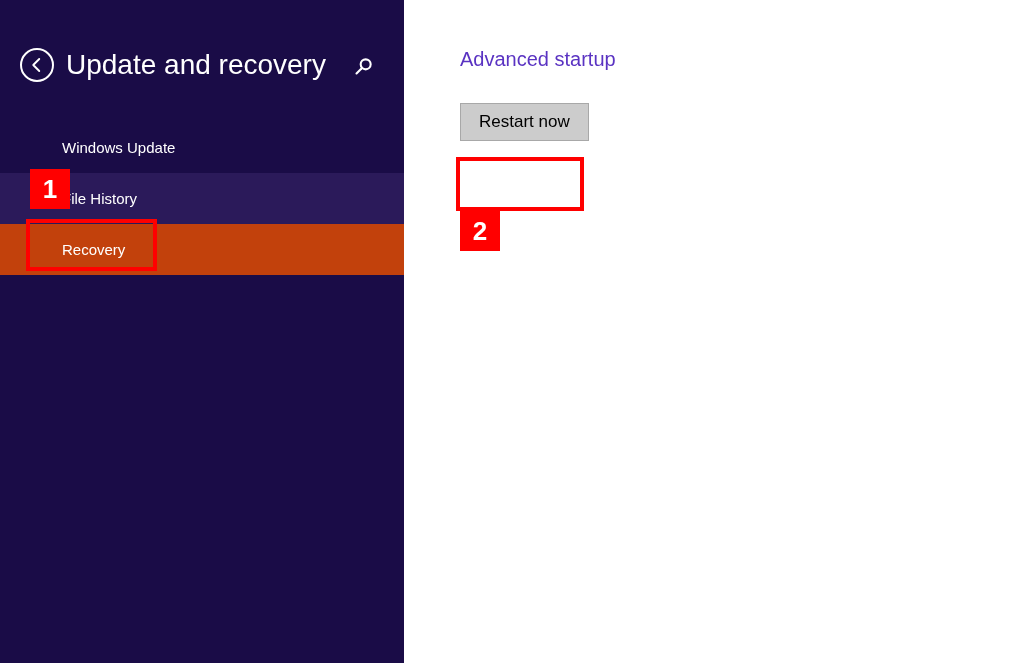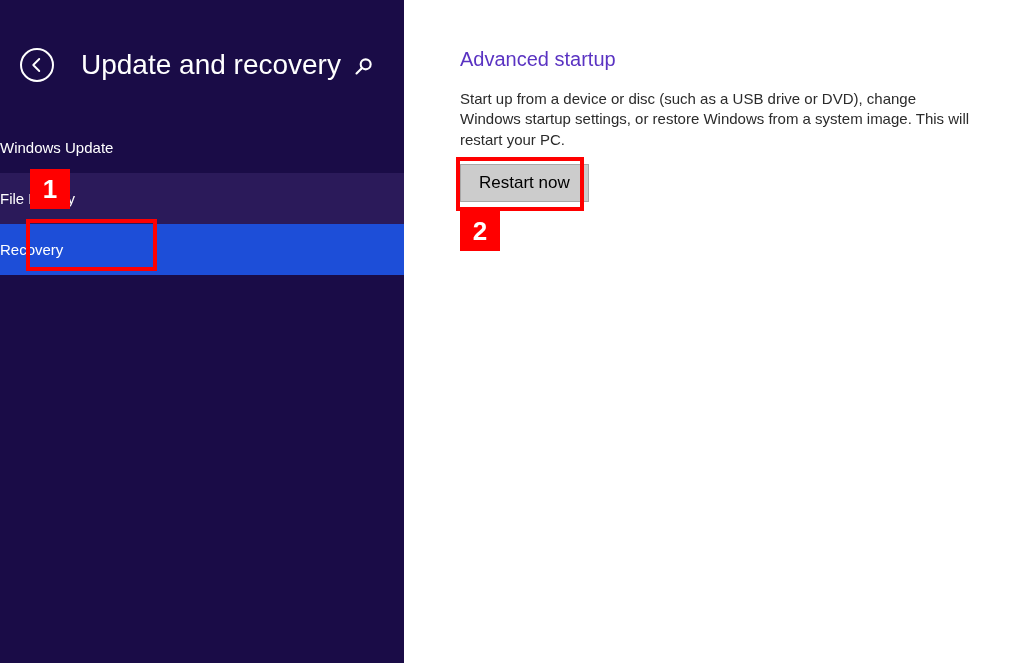--- a/index.html
+++ b/index.html
@@ -25,21 +25,20 @@
       background: #1a0c47;
       color: #ffffff;
       position: relative;
       flex-shrink: 0;
     }
     .header {
       display: flex;
       align-items: center;
       padding: 48px 20px 0 20px;
       position: relative;
-      gap: 15px;
     }
     .back-btn {
       width: 34px;
       height: 34px;
       border: 2px solid #ffffff;
       border-radius: 50%;
       display: flex;
       align-items: center;
       justify-content: center;
       cursor: pointer;
@@ -65,30 +64,31 @@
       width: 20px;
       height: 20px;
     }
     .nav {
       margin-top: 40px;
     }
     .nav-item {
       height: 51px;
       display: flex;
       align-items: center;
+      padding-left: 62px;
       font-size: 15px;
       color: #ffffff;
       cursor: pointer;
       position: relative;
     }
     .nav-item.hover {
       background: #2b1a5a;
     }
     .nav-item.selected {
-      background: #1d4ed8;
+      background: #c2410c;
     }
 
     .content {
       flex: 1;
       background: #ffffff;
       padding: 48px 30px 0 56px;
       position: relative;
     }
     .section-title {
       font-size: 20px;
@@ -186,20 +186,19 @@
         <span>Recovery</span>
       </div>
     </div>
 
     <div class="callout callout-1"></div>
     <div class="callout-num callout-1-num">1</div>
   </div>
 
   <div class="content">
     <div class="section-title">Advanced startup</div>
-    <div class="section-desc">Start up from a device or disc (such as a USB drive or DVD), change Windows startup settings, or restore Windows from a system image. This will restart your PC.</div>
     <button class="action-btn">Restart now</button>
 
     
     <div class="callout callout-2"></div>
     <div class="callout-num callout-2-num">2</div>
   </div>
 </div>
 
 </body></html>

